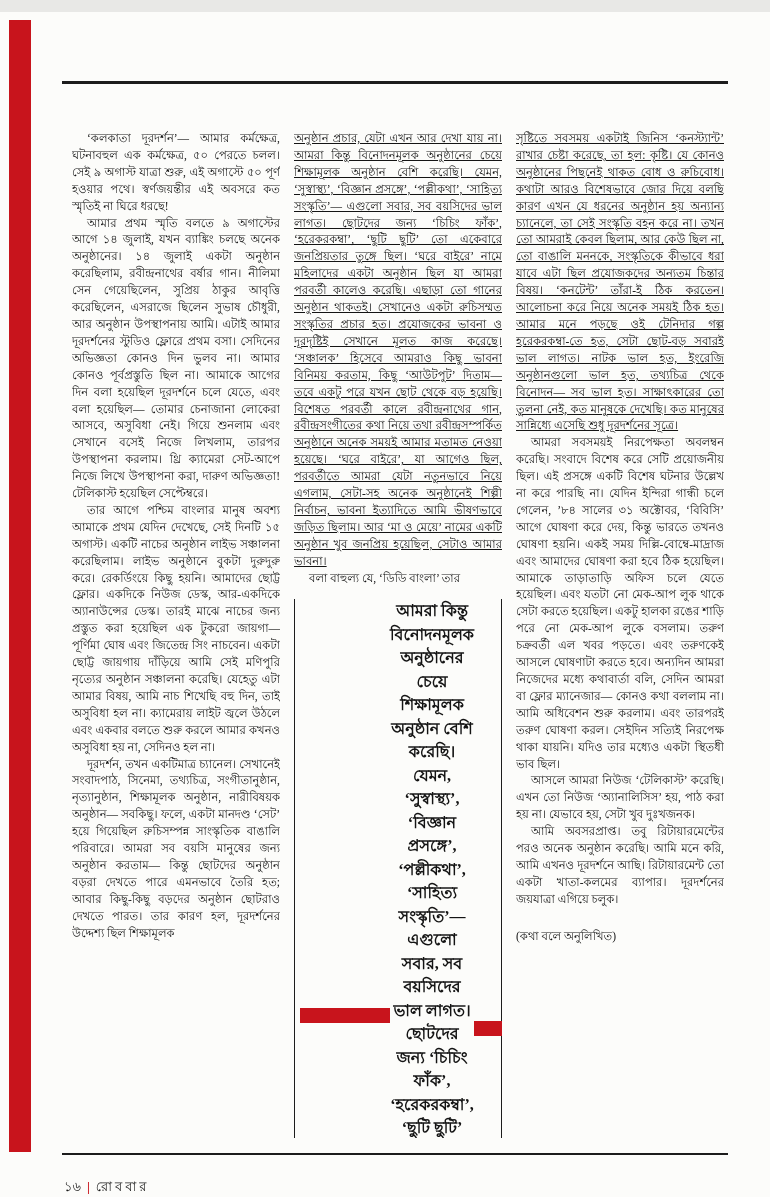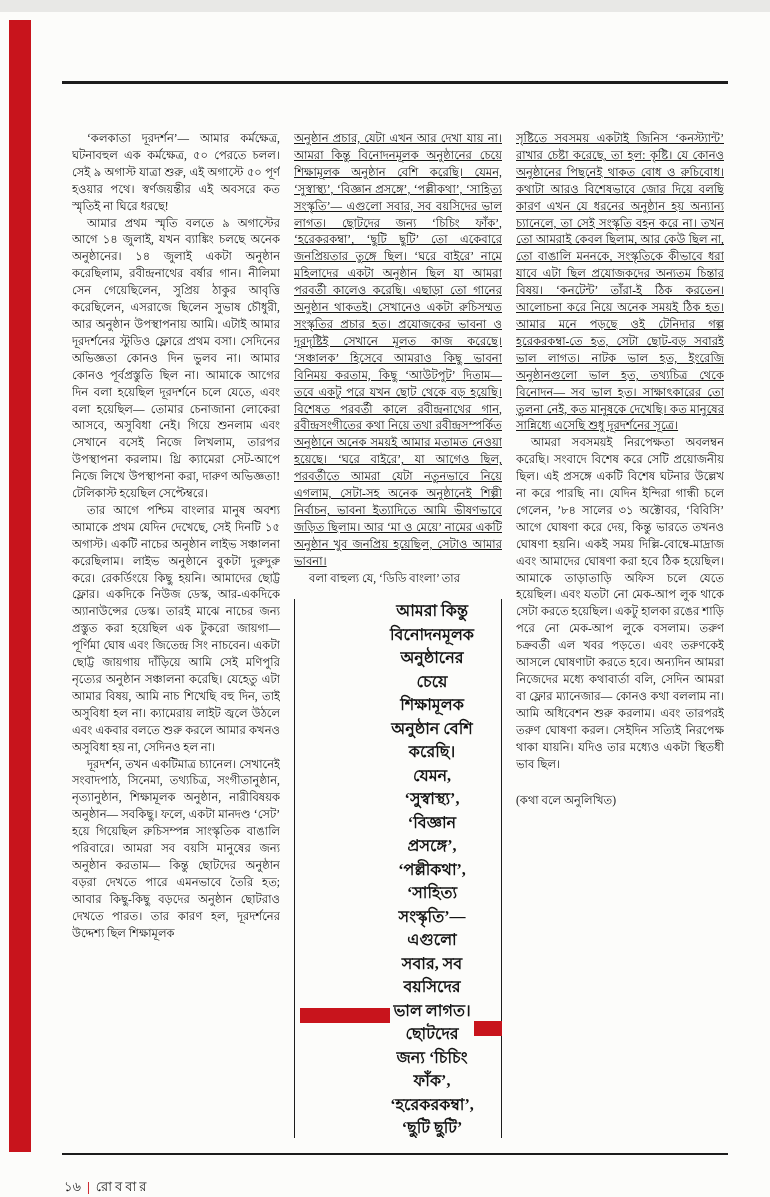--- a/index.html
+++ b/index.html
@@ -91,20 +91,22 @@
       <div class="pullquote">
         <div class="pq-bar top"></div>
         <div class="pq-text">আমরা কিন্তু বিনোদনমূলক অনুষ্ঠানের চেয়ে শিক্ষামূলক অনুষ্ঠান বেশি করেছি। যেমন, ‘সুস্বাস্থ্য’, ‘বিজ্ঞান প্রসঙ্গে’, ‘পল্লীকথা’, ‘সাহিত্য সংস্কৃতি’— এগুলো সবার, সব বয়সিদের ভাল লাগত। ছোটদের জন্য ‘চিচিং ফাঁক’, ‘হরেকরকম্বা’, ‘ছুটি ছুটি’ তো একেবারে জনপ্রিয়তার তুঙ্গে ছিল। ‘ঘরে বাইরে’ নামে মহিলাদের একটা অনুষ্ঠান ছিল যা আমরা পরবর্তী কালেও করেছি।</div>
         <div class="pq-bar bottom"></div>
       </div>
     </div>
 
     <div class="col">
       <p class="no-indent">সৃষ্টিতে সবসময় একটাই জিনিস ‘কনস্ট্যান্ট’ রাখার চেষ্টা করেছে, তা হল: কৃষ্টি। যে কোনও অনুষ্ঠানের পিছনেই থাকত বোধ ও রুচিবোধ। কথাটা আরও বিশেষভাবে জোর দিয়ে বলছি কারণ এখন যে ধরনের অনুষ্ঠান হয় অন্যান্য চ্যানেলে, তা সেই সংস্কৃতি বহন করে না। তখন তো আমরাই কেবল ছিলাম, আর কেউ ছিল না, তো বাঙালি মননকে, সংস্কৃতিকে কীভাবে ধরা যাবে এটা ছিল প্রযোজকদের অন্যতম চিন্তার বিষয়। ‘কনটেন্ট’ তাঁরা-ই ঠিক করতেন। আলোচনা করে নিয়ে অনেক সময়ই ঠিক হত। আমার মনে পড়ছে ওই টেনিদার গল্প হরেকরকম্বা-তে হত, সেটা ছোট-বড় সবারই ভাল লাগত। নাটক ভাল হত, ইংরেজি অনুষ্ঠানগুলো ভাল হত, তথ্যচিত্র থেকে বিনোদন— সব ভাল হত। সাক্ষাৎকারের তো তুলনা নেই, কত মানুষকে দেখেছি। কত মানুষের সান্নিধ্যে এসেছি শুধু দূরদর্শনের সূত্রে।</p>
       <p>আমরা সবসময়ই নিরপেক্ষতা অবলম্বন করেছি। সংবাদে বিশেষ করে সেটি প্রয়োজনীয় ছিল। এই প্রসঙ্গে একটি বিশেষ ঘটনার উল্লেখ না করে পারছি না। যেদিন ইন্দিরা গান্ধী চলে গেলেন, ’৮৪ সালের ৩১ অক্টোবর, ‘বিবিসি’ আগে ঘোষণা করে দেয়, কিন্তু ভারতে তখনও ঘোষণা হয়নি। একই সময় দিল্লি-বোম্বে-মাদ্রাজ এবং আমাদের ঘোষণা করা হবে ঠিক হয়েছিল। আমাকে তাড়াতাড়ি অফিস চলে যেতে হয়েছিল। এবং যতটা নো মেক-আপ লুক থাকে সেটা করতে হয়েছিল। একটু হালকা রঙের শাড়ি পরে নো মেক-আপ লুকে বসলাম। তরুণ চক্রবর্তী এল খবর পড়তে। এবং তরুণকেই আসলে ঘোষণাটা করতে হবে। অন্যদিন আমরা নিজেদের মধ্যে কথাবার্তা বলি, সেদিন আমরা বা ফ্লোর ম্যানেজার— কোনও কথা বললাম না। আমি অধিবেশন শুরু করলাম। এবং তারপরই তরুণ ঘোষণা করল। সেইদিন সত্যিই নিরপেক্ষ থাকা যায়নি। যদিও তার মধ্যেও একটা স্থিতধী ভাব ছিল।</p>
+      <p>আসলে আমরা নিউজ ‘টেলিকাস্ট’ করেছি। এখন তো নিউজ ‘অ্যানালিসিস’ হয়, পাঠ করা হয় না। যেভাবে হয়, সেটা খুব দুঃখজনক।</p>
+      <p>আমি অবসরপ্রাপ্ত। তবু রিটায়ারমেন্টের পরও অনেক অনুষ্ঠান করেছি। আমি মনে করি, আমি এখনও দূরদর্শনে আছি। রিটায়ারমেন্ট তো একটা খাতা-কলমের ব্যাপার। দূরদর্শনের জয়যাত্রা এগিয়ে চলুক।</p>
       <p class="byline">(কথা বলে অনুলিখিত)</p>
     </div>
 
   </div>
 
   <div class="footer-rule"></div>
   <div class="footer">
     <span>১৬</span><span class="sep">|</span><span class="mag">রোববার</span>
   </div>
 

